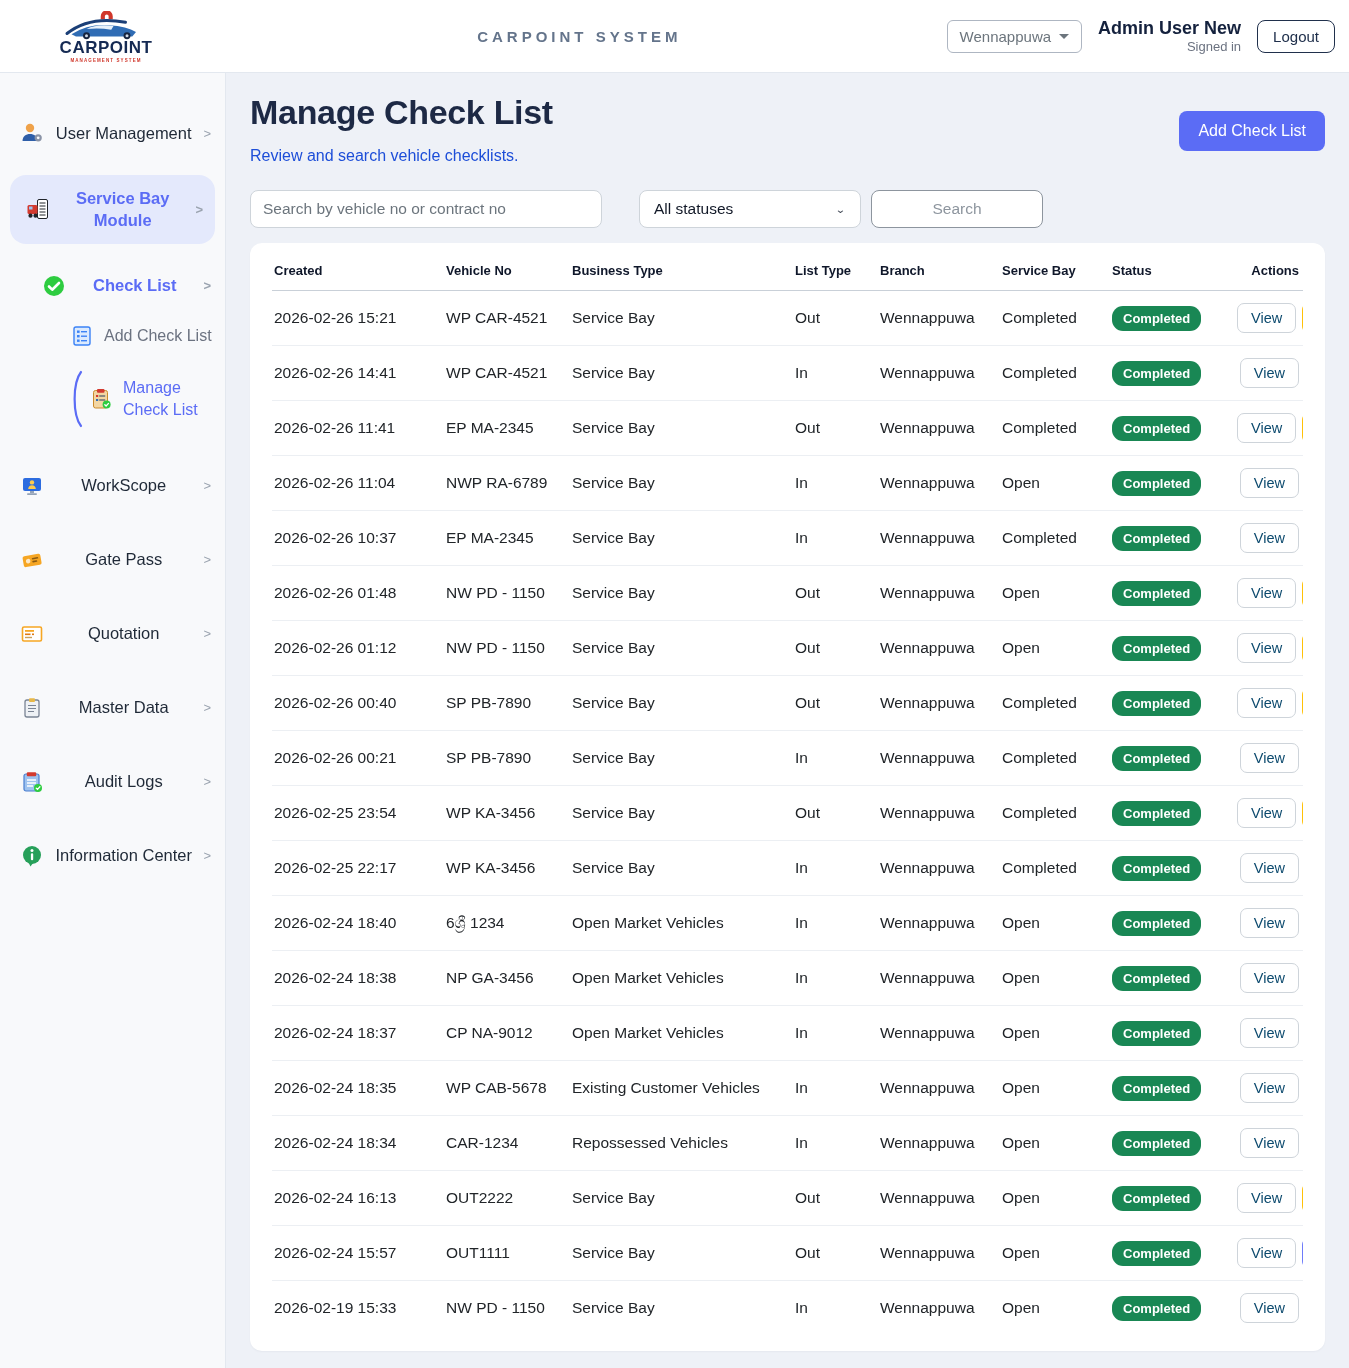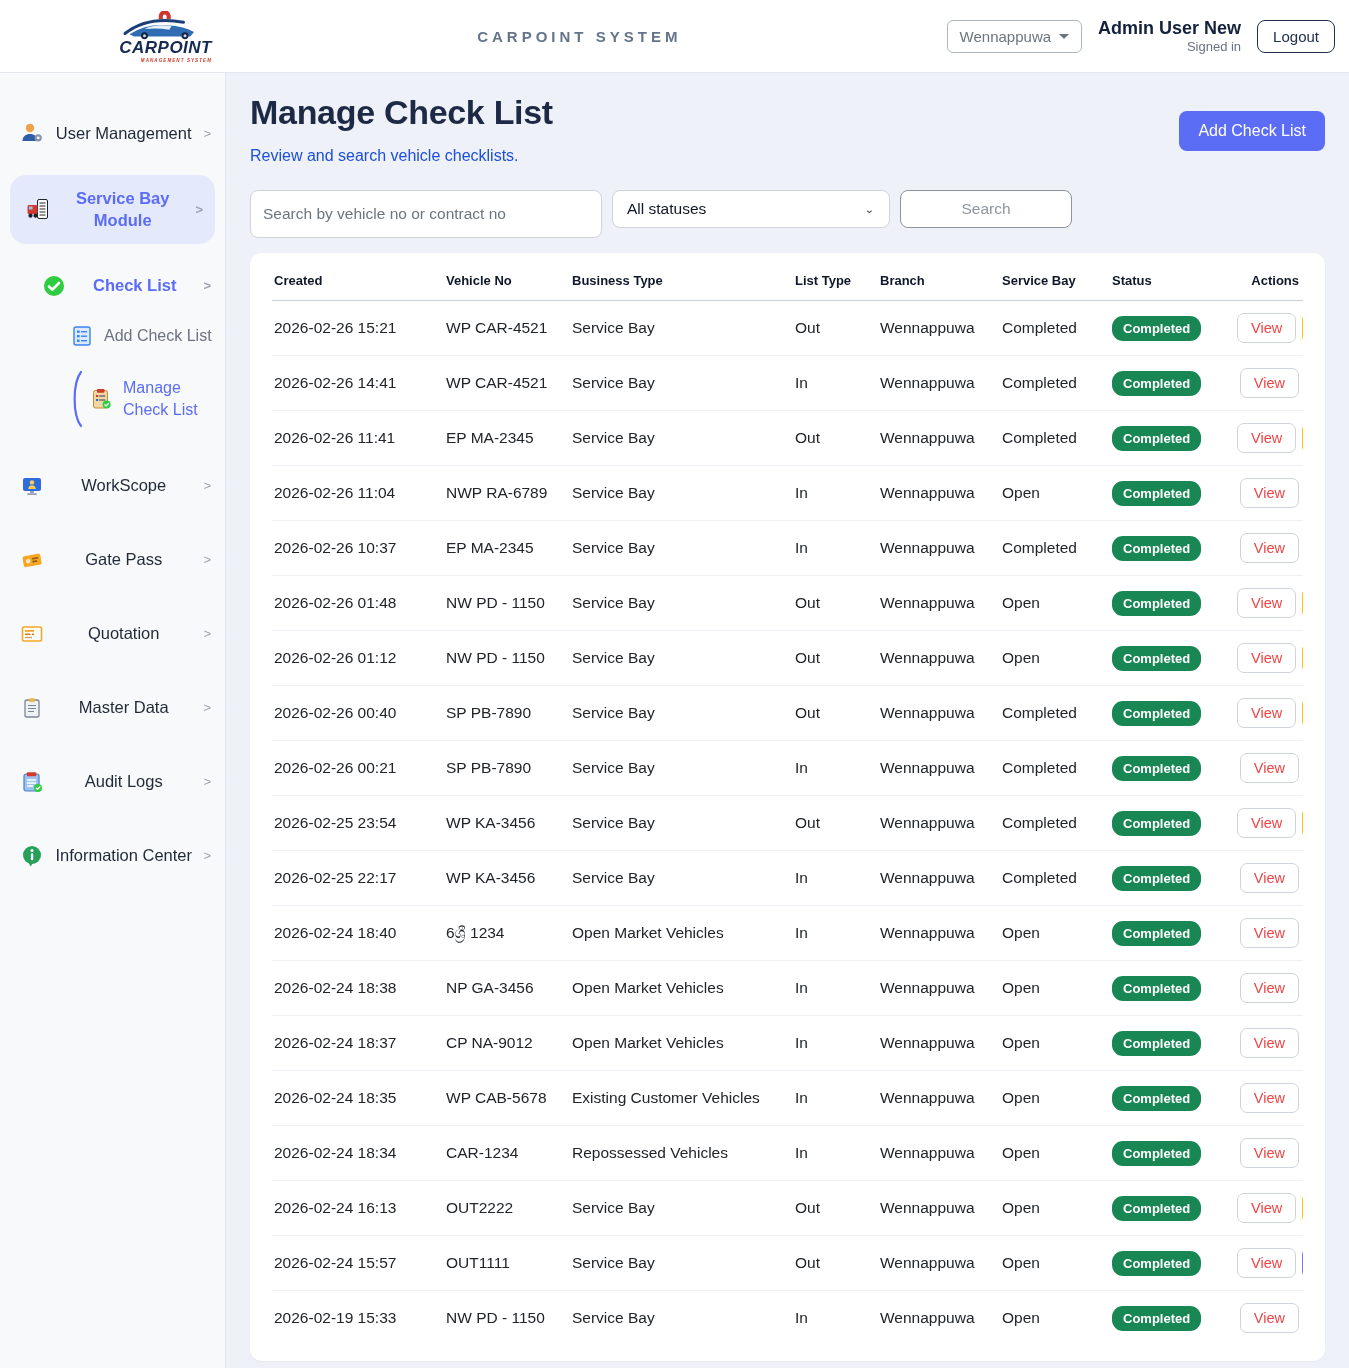--- a/index.html
+++ b/index.html
@@ -9,23 +9,22 @@
     background: #eef1f7;
     color: #1f2937;
   }
   
   .topbar {
     height: 73px; background: #ffffff; border-bottom: 1px solid #e3e8ef;
     display: flex; align-items: center;
   }
   .logo-box {
     width: 212px; height: 100%; background:#fff;
-    display:flex; flex-direction:column; align-items:flex-end; justify-content:center;
+    display:flex; flex-direction:column; align-items:center; justify-content:center;
     padding-top:2px;
-    font-style:italic;
   }
   .logo-brand { font-size: 17px; font-weight: 800; letter-spacing: .5px; color: #152a53; line-height: 1; margin-top:-2px;}
   .logo-tagline { font-size: 4.5px; font-weight: 700; color: #d0372b; letter-spacing: 1.1px; margin-top: 2px;}
   .app-title {
     flex: 1; text-align: center; font-size: 15px; font-weight: 700;
     letter-spacing: 4px; color: #64748b;
   }
   .topbar-right { display: flex; align-items: center; gap: 16px; padding-right: 14px; }
   .branch-select {
     border: 1px solid #aeb6c2; border-radius: 6px; background: #fff;
@@ -70,29 +69,29 @@
   .page-head { display: flex; justify-content: space-between; align-items: flex-start; }
   .page-title { font-size: 34px; font-weight: 800; color: #1d2945; letter-spacing:-.3px; }
   .page-subtitle { font-size: 16px; color: #1d4ed8; margin-top: 15px; }
   .add-btn {
     background: #5b6cf5; color: #fff; border: none; border-radius: 8px;
     padding: 11px 19px; font-size: 16px; cursor: pointer; margin-top: 18px;
   }
   
   .filters { display: flex; gap: 10px; margin-top: 25px; }
   .search-input {
-    width: 352px; height: 48px; border: 1px solid #ced4da; border-radius: 8px;
+    width: 352px; height: 38px; border: 1px solid #ced4da; border-radius: 8px;
     padding: 0 12px; font-size: 15.5px; color: #1f2937; background: #fff;
     font-family: "Liberation Sans", sans-serif;
   }
   .search-input::placeholder { color: #6c757d; }
   .status-select {
-    width: 278px; height: 38px; border: 1px solid #ced4da; border-radius: 8px;
+    width: 222px; height: 38px; border: 1px solid #ced4da; border-radius: 8px;
     background: #fff; display: flex; align-items: center; justify-content: space-between;
-    padding: 8px 14px; font-size: 15.5px; color: #111827; cursor: pointer;
+    padding: 8px 14px; font-size: 15.5px; color: #111827; cursor: pointer; margin-left: 27px;
   }
   .select-chevron { color:#3f4754; font-size: 13px; transform: scaleY(.8); }
   .search-btn {
     width: 172px; height: 38px; border: 1px solid #8d959e; border-radius: 8px;
     background: #fff; color: #8d959e; font-size: 15.5px; cursor: pointer; text-align: center;
   }
   
   .card {
     background: #fff; border-radius: 12px; margin-top: 15px;
     padding: 6px 22px 16px 22px; box-shadow: 0 1px 2px rgba(16,24,40,.04);
@@ -111,21 +110,21 @@
     font-size: 15.5px; color: #212529; padding: 12px 4px 12px 2px;
     border-bottom: 1px solid #eceff3; white-space: nowrap; overflow: hidden;
   }
   tr:last-child td { border-bottom: none; }
   .badge-success {
     display: inline-block; background: #198754; color: #fff;
     font-size: 13px; font-weight: 700; padding: 5px 11px; border-radius: 11px;
   }
   .actions-cell { text-align: right; }
   .btn-view {
-    border: 1px solid #ced4da; background: #fff; color: #ef4444;
+    border: 1px solid #ced4da; background: #fff; color: #0c4a6e;
     font-size: 14.5px; padding: 6px 13px; border-radius: 7px; cursor: pointer;
     font-family: "Liberation Sans", sans-serif;
   }
   .btn-cp, .btn-gp {
     border: none; font-size: 14.5px; padding: 7px 9px; border-radius: 7px;
     cursor: pointer; margin-left: 6px; font-family: "Liberation Sans", sans-serif;
   }
   .btn-cp { background: #ffc107; color: #1f2937; }
   .btn-gp { background: #6e7bfa; color: #fff; }
 </style>

